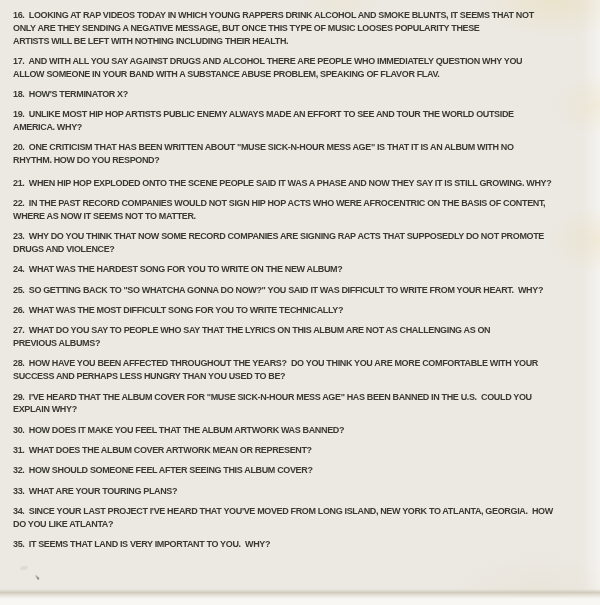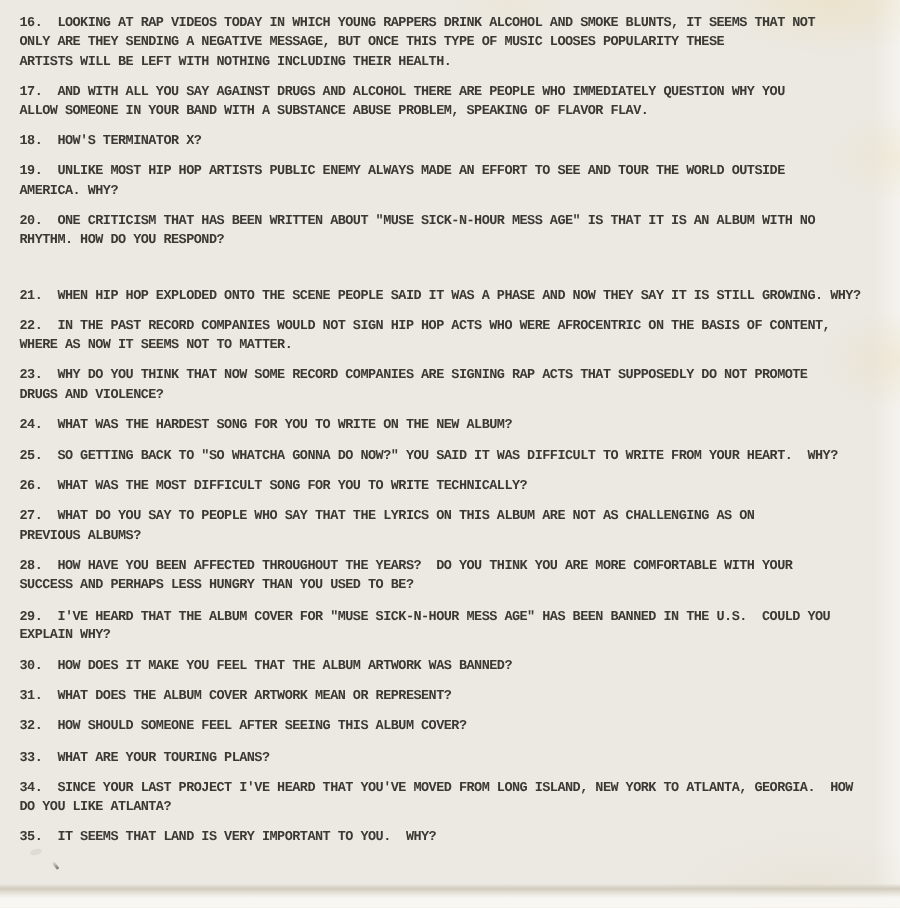--- a/index.html
+++ b/index.html
@@ -6,21 +6,21 @@
     margin: 0;
     padding: 0;
     background: #f7f6f2;
   }
   .paper {
     position: relative;
     width: 600px;
     height: 605px;
     background: #ece9e3;
     overflow: hidden;
-    font-family: Liberation Mono, monospace;
+    font-family: Liberation Sans, sans-serif;
   }
   
   .stains {
     position: absolute;
     inset: 0;
     pointer-events: none;
     background:
       radial-gradient(120px 55px at 555px 0px,   rgba(232,212,150,0.30), rgba(232,212,150,0) 70%),
       radial-gradient(70px 45px  at 598px 105px, rgba(232,212,150,0.22), rgba(232,212,150,0) 70%),
       radial-gradient(80px 50px  at 600px 240px, rgba(228,208,150,0.25), rgba(228,208,150,0) 70%),
@@ -34,21 +34,21 @@
     left: 13px;
     right: 10px;
     color: #3a3934;
     font-size: 9px;
     font-weight: bold;
     letter-spacing: -0.35px;
     line-height: 12.8px;
     white-space: pre-wrap;
   }
   .question { margin: 0 0 7.5px 0; }
-  .question.extra-gap { margin-top: 24px; }
+  .question.extra-gap { margin-top: 10px; }
   .qline { min-height: 12.8px; }
   
   .bottom-edge {
     position: absolute;
     left: 0;
     right: 0;
     top: 589px;
     height: 16px;
     background: linear-gradient(
       to bottom,

